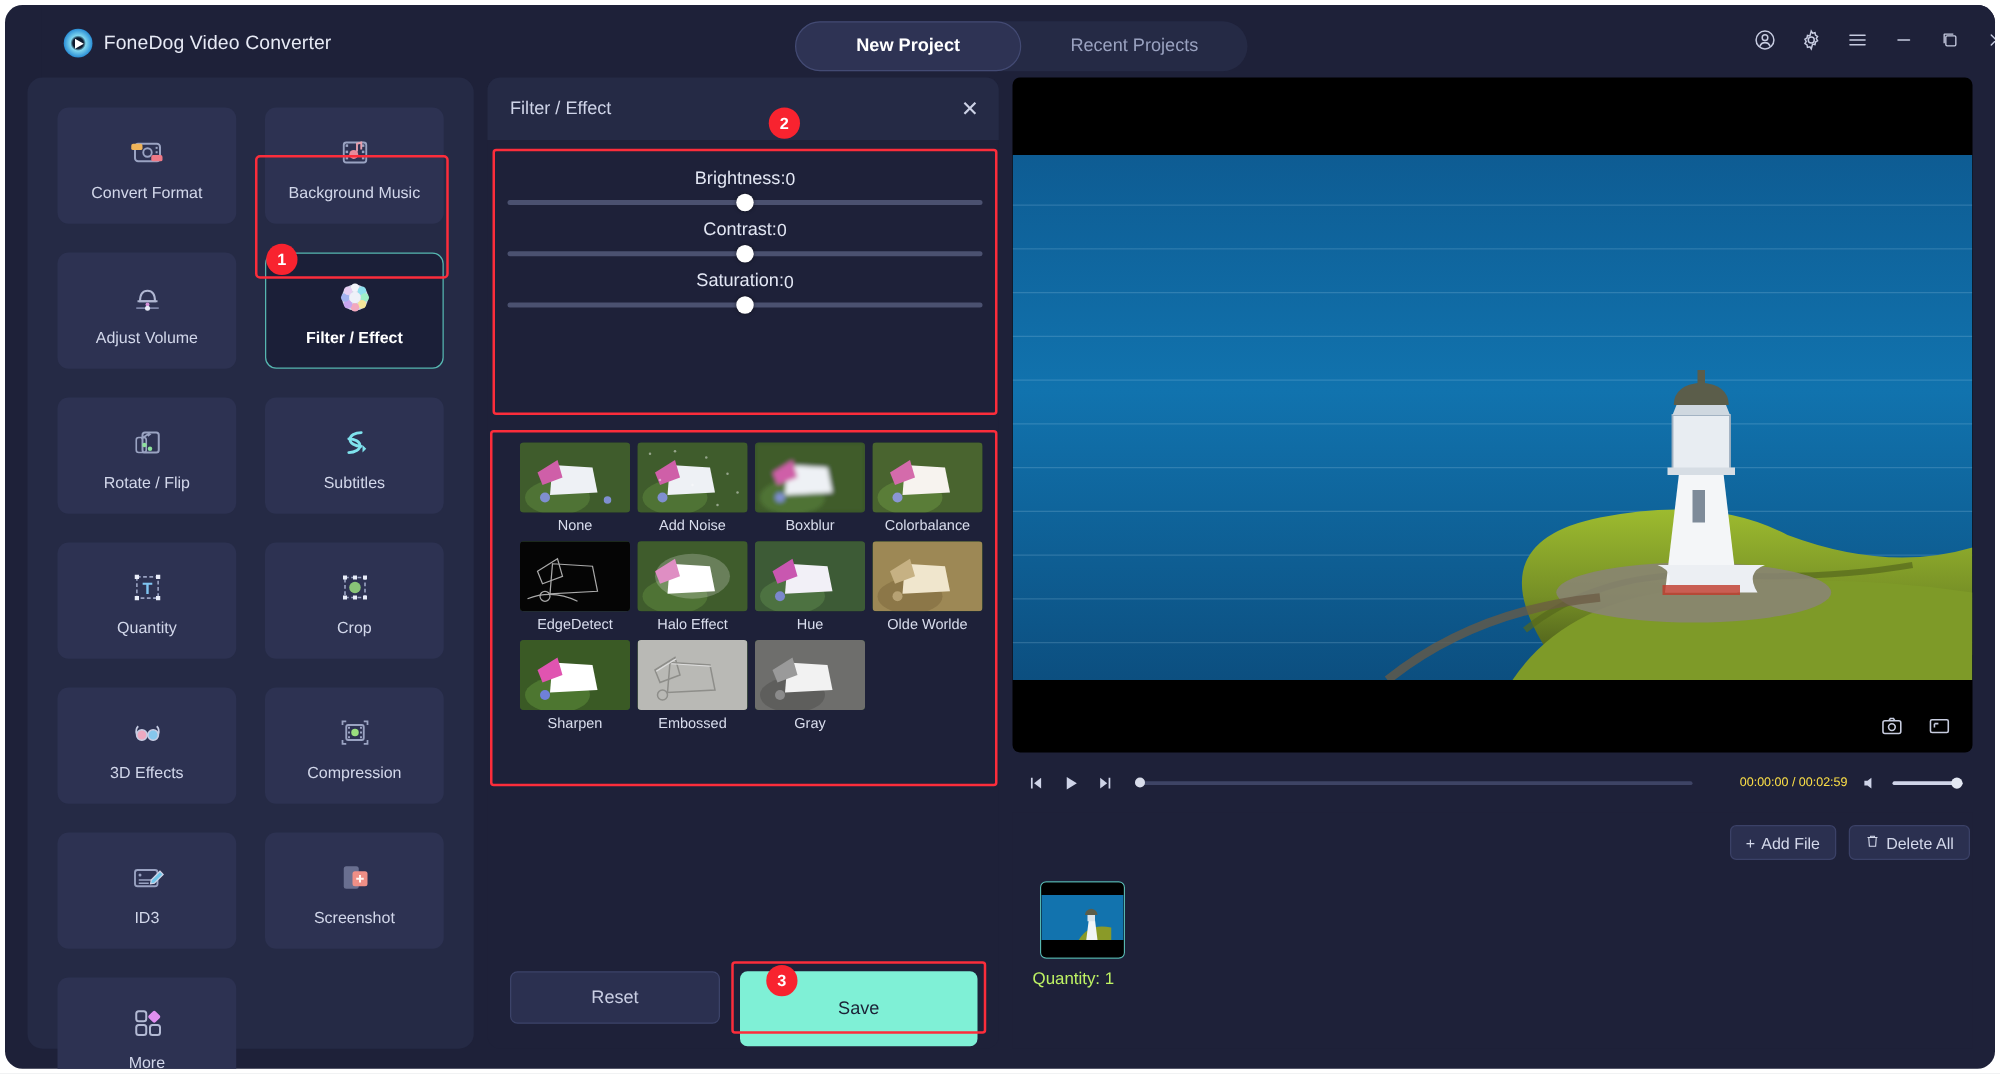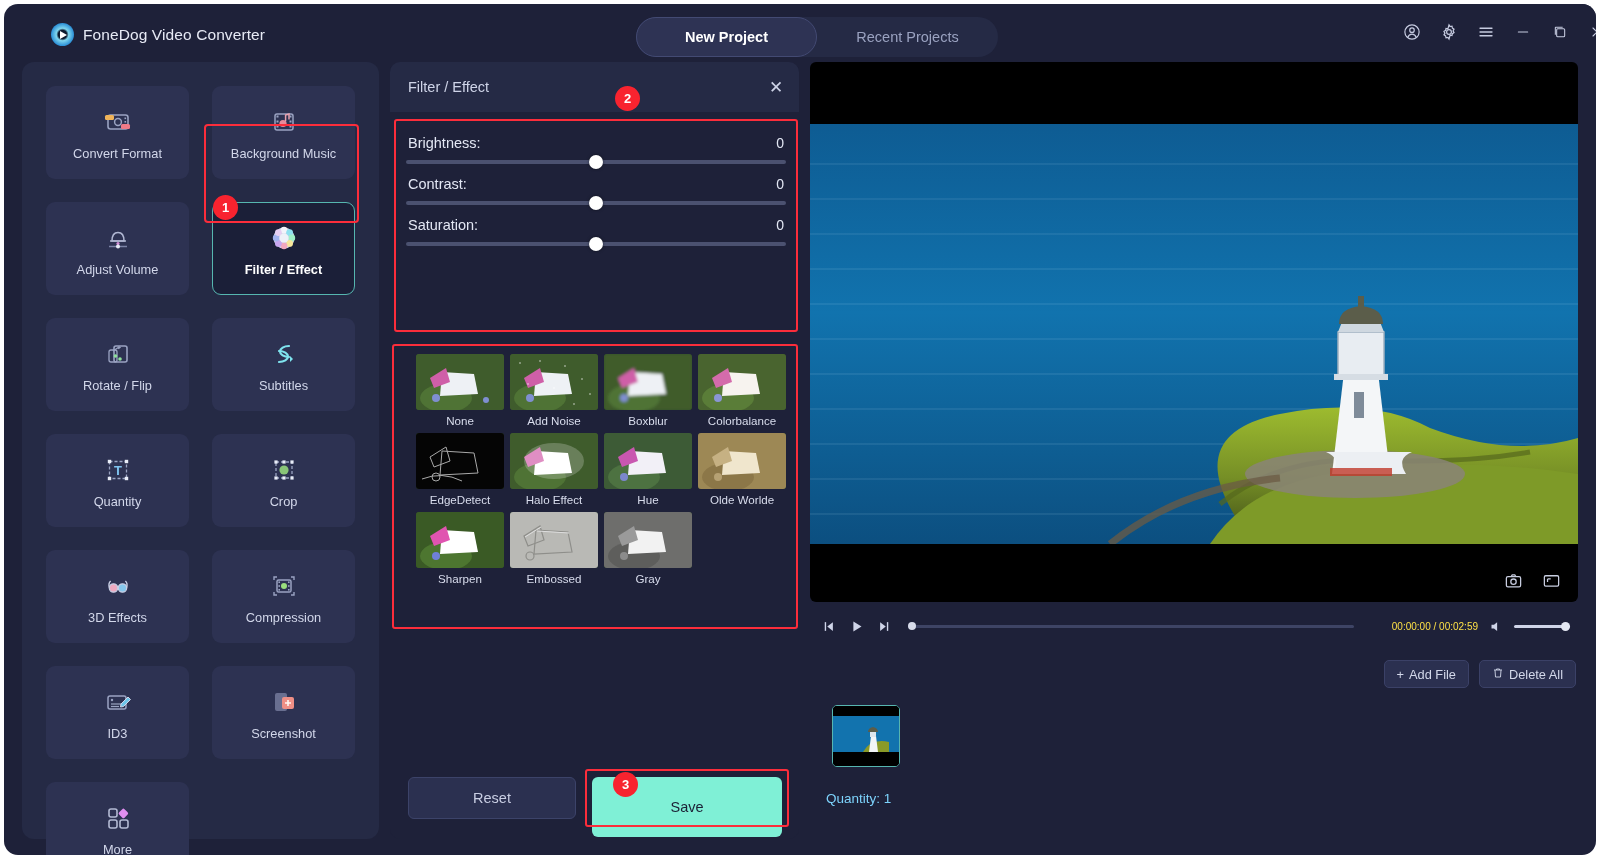--- a/index.html
+++ b/index.html
@@ -96,21 +96,21 @@
     width: 22px; height: 22px; color: #cdd2e6; cursor: pointer;
     display: flex; align-items: center; justify-content: center; font-size: 17px;
   }
 
   .sliders {
     position: absolute; left: 4px; top: 57px; width: 404px; height: 213px;
     border: 2px solid #fc2d3b; border-radius: 3px;
     padding: 14px 10px 0 10px;
   }
   .slider-row { margin-bottom: 12px; }
-  .slider-top { display: flex; justify-content: space-between; align-items: center; padding: 0 2px 9px 2px; }
+  .slider-top { display: flex; justify-content: center; align-items: center; padding: 0 2px 9px 2px; }
   .slider-name { color: #e3e7f4; font-size: 14.5px; }
   .slider-val { color: #e3e7f4; font-size: 14px; }
   .track {
     position: relative; height: 4px; background: #4b5170; border-radius: 2px;
   }
   .thumb {
     position: absolute; top: 50%; left: 50%;
     width: 14px; height: 14px; border-radius: 50%;
     background: #ffffff; transform: translate(-50%, -50%);
     cursor: pointer; box-shadow: 0 0 3px rgba(0,0,0,.5);
@@ -190,21 +190,21 @@
     height: 28px; padding: 0 12px; background: #2b3050; border: 1px solid #3b4167;
     border-radius: 5px; color: #d3d8ea; font-size: 12.8px;
     display: flex; align-items: center; gap: 5px; cursor: pointer;
   }
   .file-card { position: absolute; left: 22px; top: 55px; }
   .file-thumb {
     width: 68px; height: 62px; border-radius: 5px; overflow: hidden;
     border: 1.5px solid #56b6b0; position: relative; background: #000;
     cursor: pointer;
   }
-  .file-quantity { color: #7dd3fc; font-size: 13.5px; margin-top: 24px; margin-left: -6px; }
+  .file-quantity { color: #bef264; font-size: 13.5px; margin-top: 8px; margin-left: -6px; }
 
   
   .ann-badge {
     position: absolute; width: 25px; height: 25px; border-radius: 50%;
     background: #f8232f; color: #ffffff; font-size: 13px; font-weight: bold;
     display: flex; align-items: center; justify-content: center;
     z-index: 30;
   }
   .ann-box { position: absolute; border: 2px solid #fc2d3b; border-radius: 4px; z-index: 25; pointer-events: none; }
 </style>

